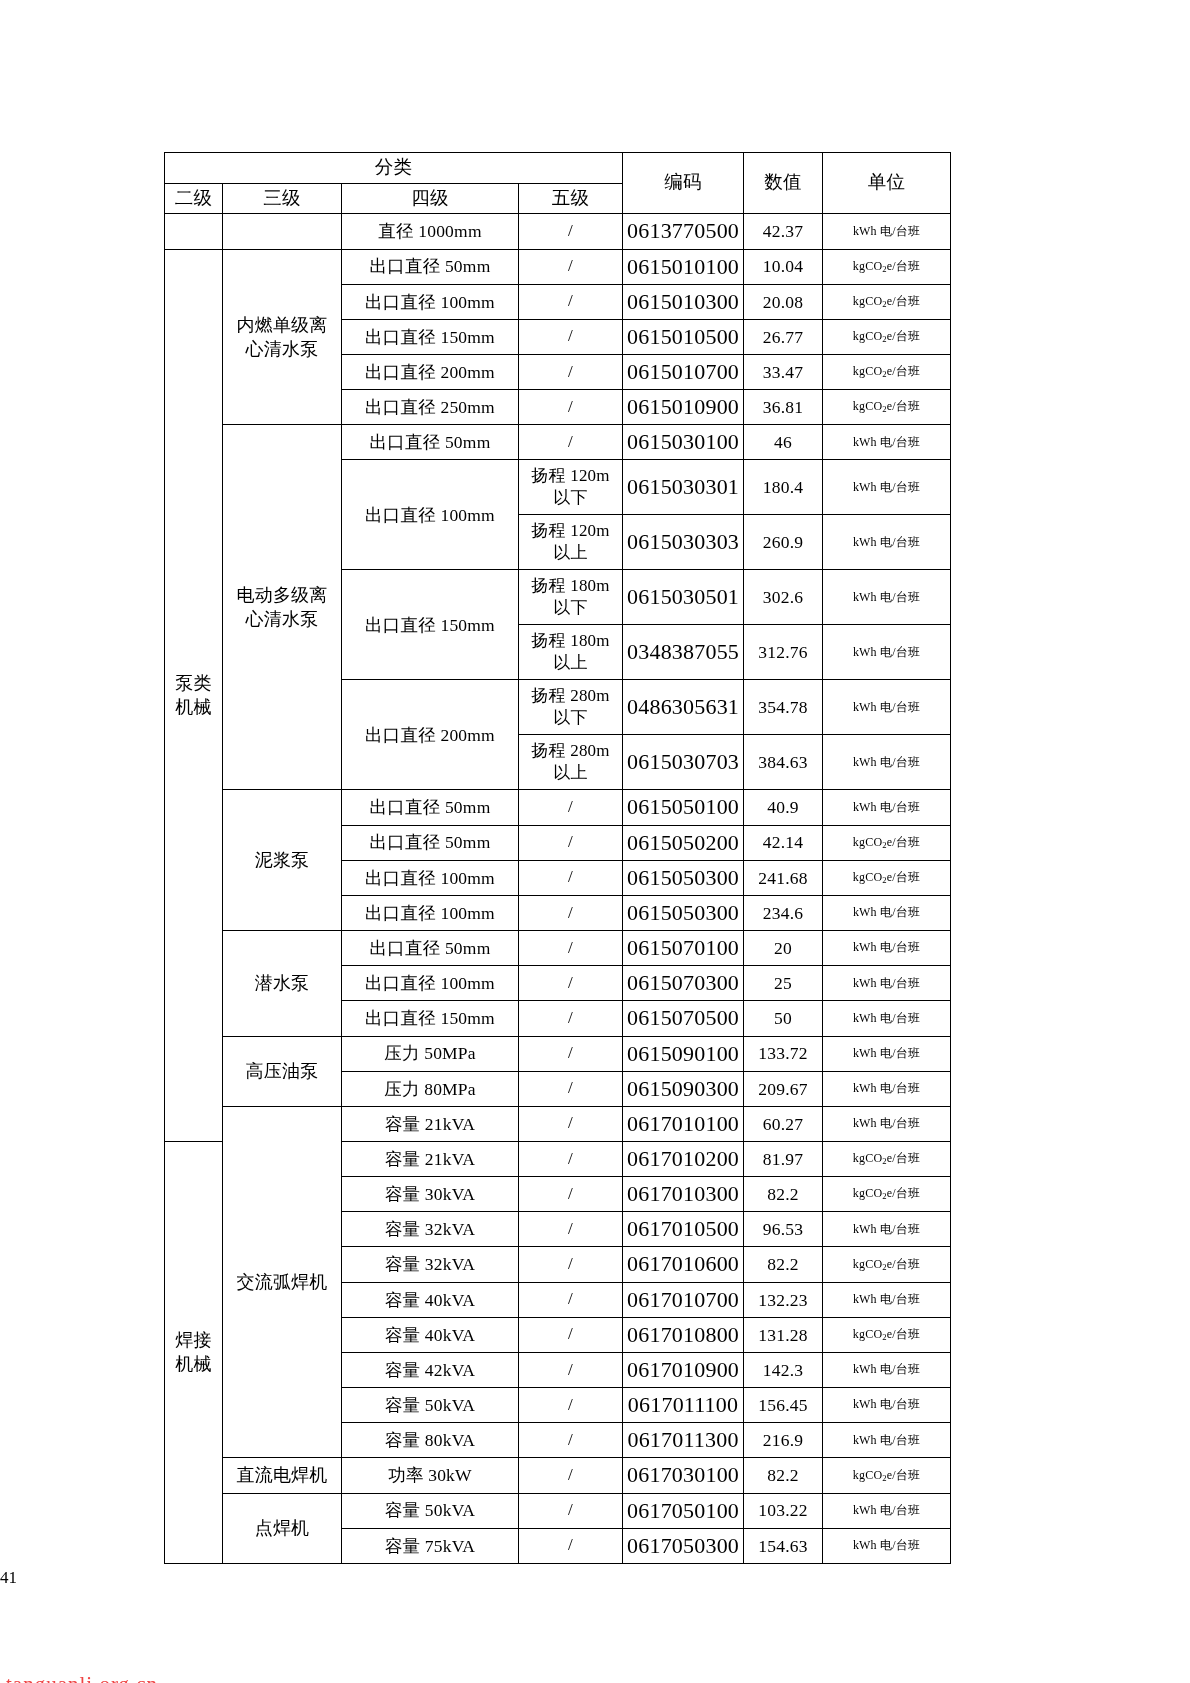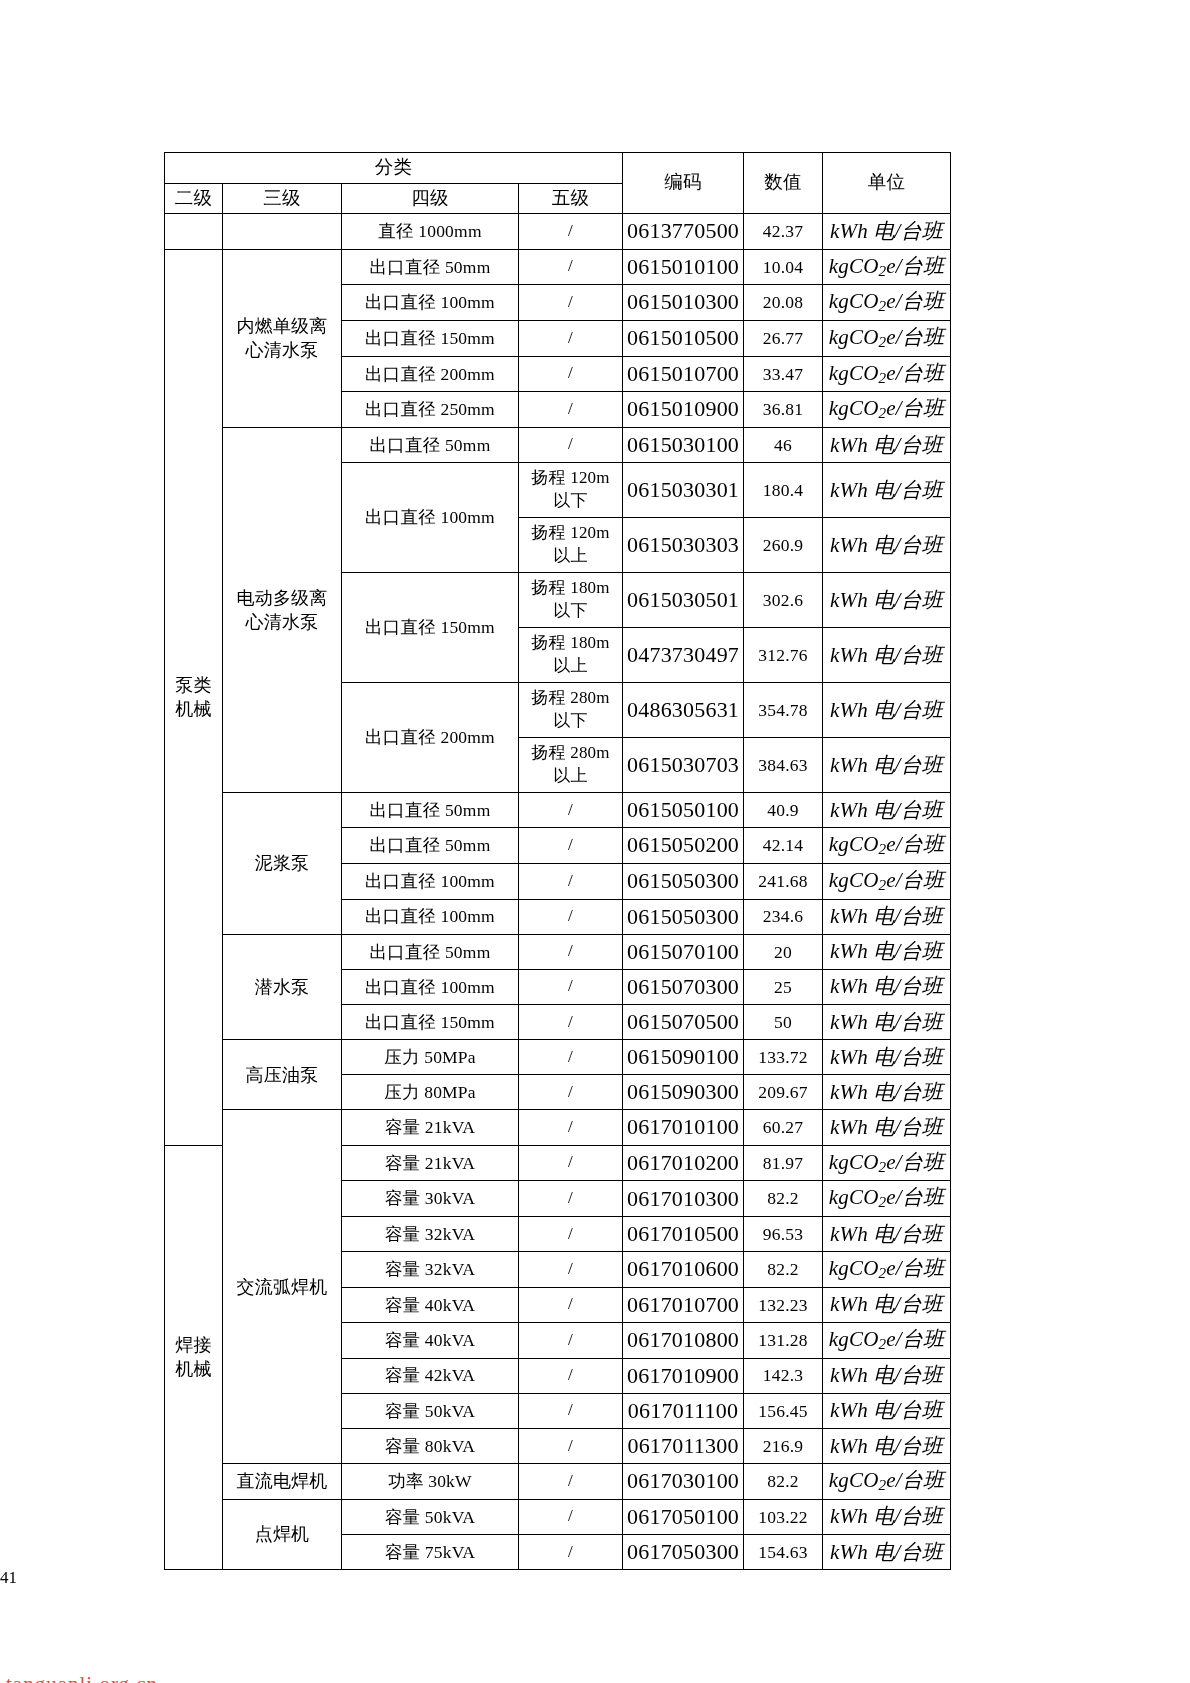--- a/index.html
+++ b/index.html
@@ -63,21 +63,21 @@
   .lvl4 {
     font-size: 17.5px;
   }
   .lvl5 {
     font-size: 17px;
     line-height: 1.35;
     white-space: pre-line;
   }
   .code { font-size: 22px; letter-spacing: 0.3px; }
   .val  { font-size: 17.5px; }
-  .unit { font-size: 21px; white-space: nowrap; font-style: italic; }
+  .unit { font-size: 12px; white-space: nowrap; }
   sub { font-size: 0.72em; vertical-align: -0.22em; }
 
   .pagenum {
     position: absolute;
     left: 0;
     top: 1544px;
     width: 1190px;
     text-align: left;
     font-size: 17px;
     font-family: "Liberation Serif", "DejaVu Serif", serif;
@@ -200,21 +200,21 @@
             <td class="lvl4" rowspan="2">出口直径 150mm</td>
             <td class="lvl5" style="height: 48px;">扬程 180m
 以下</td>
             <td class="code">0615030501</td>
             <td class="val">302.6</td>
             <td class="unit">kWh 电/台班</td>
           </tr>
           <tr>
             <td class="lvl5" style="height: 48px;">扬程 180m
 以上</td>
-            <td class="code">0473730497</td>
+            <td class="code">0348387055</td>
             <td class="val">312.76</td>
             <td class="unit">kWh 电/台班</td>
           </tr>
           <tr>
             <td class="lvl4" rowspan="2">出口直径 200mm</td>
             <td class="lvl5" style="height: 48px;">扬程 280m
 以下</td>
             <td class="code">0486305631</td>
             <td class="val">354.78</td>
             <td class="unit">kWh 电/台班</td>

